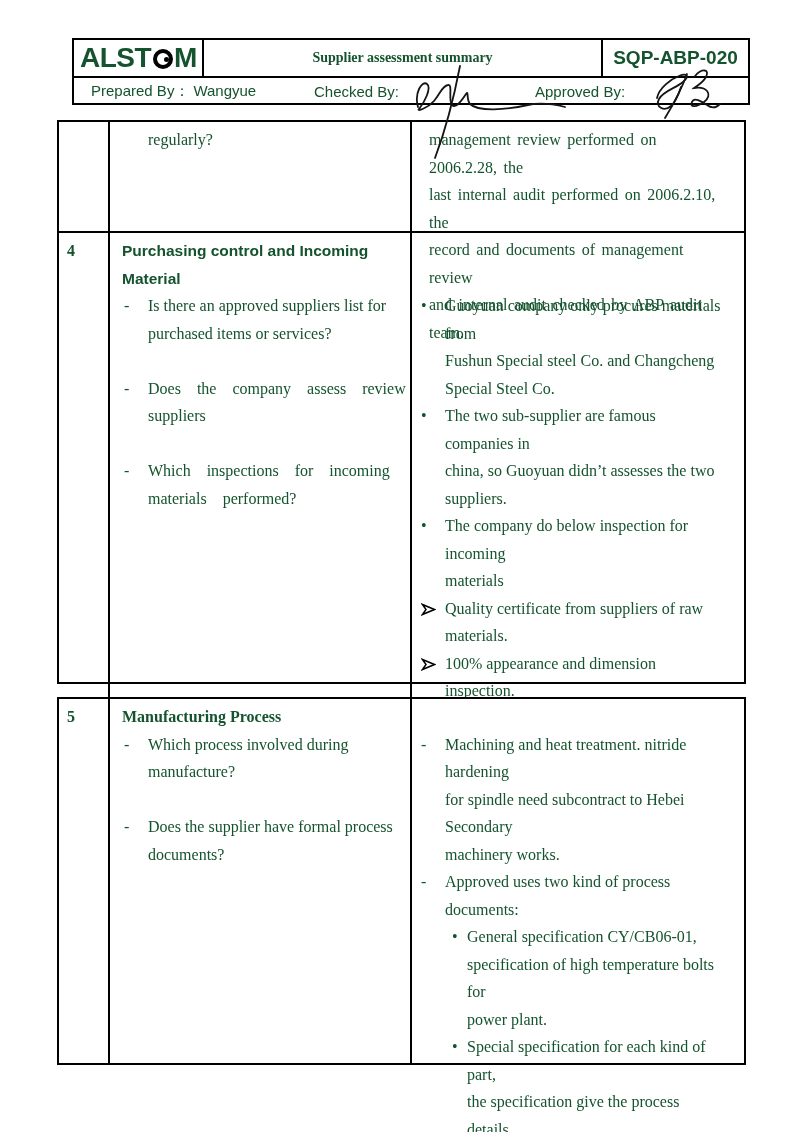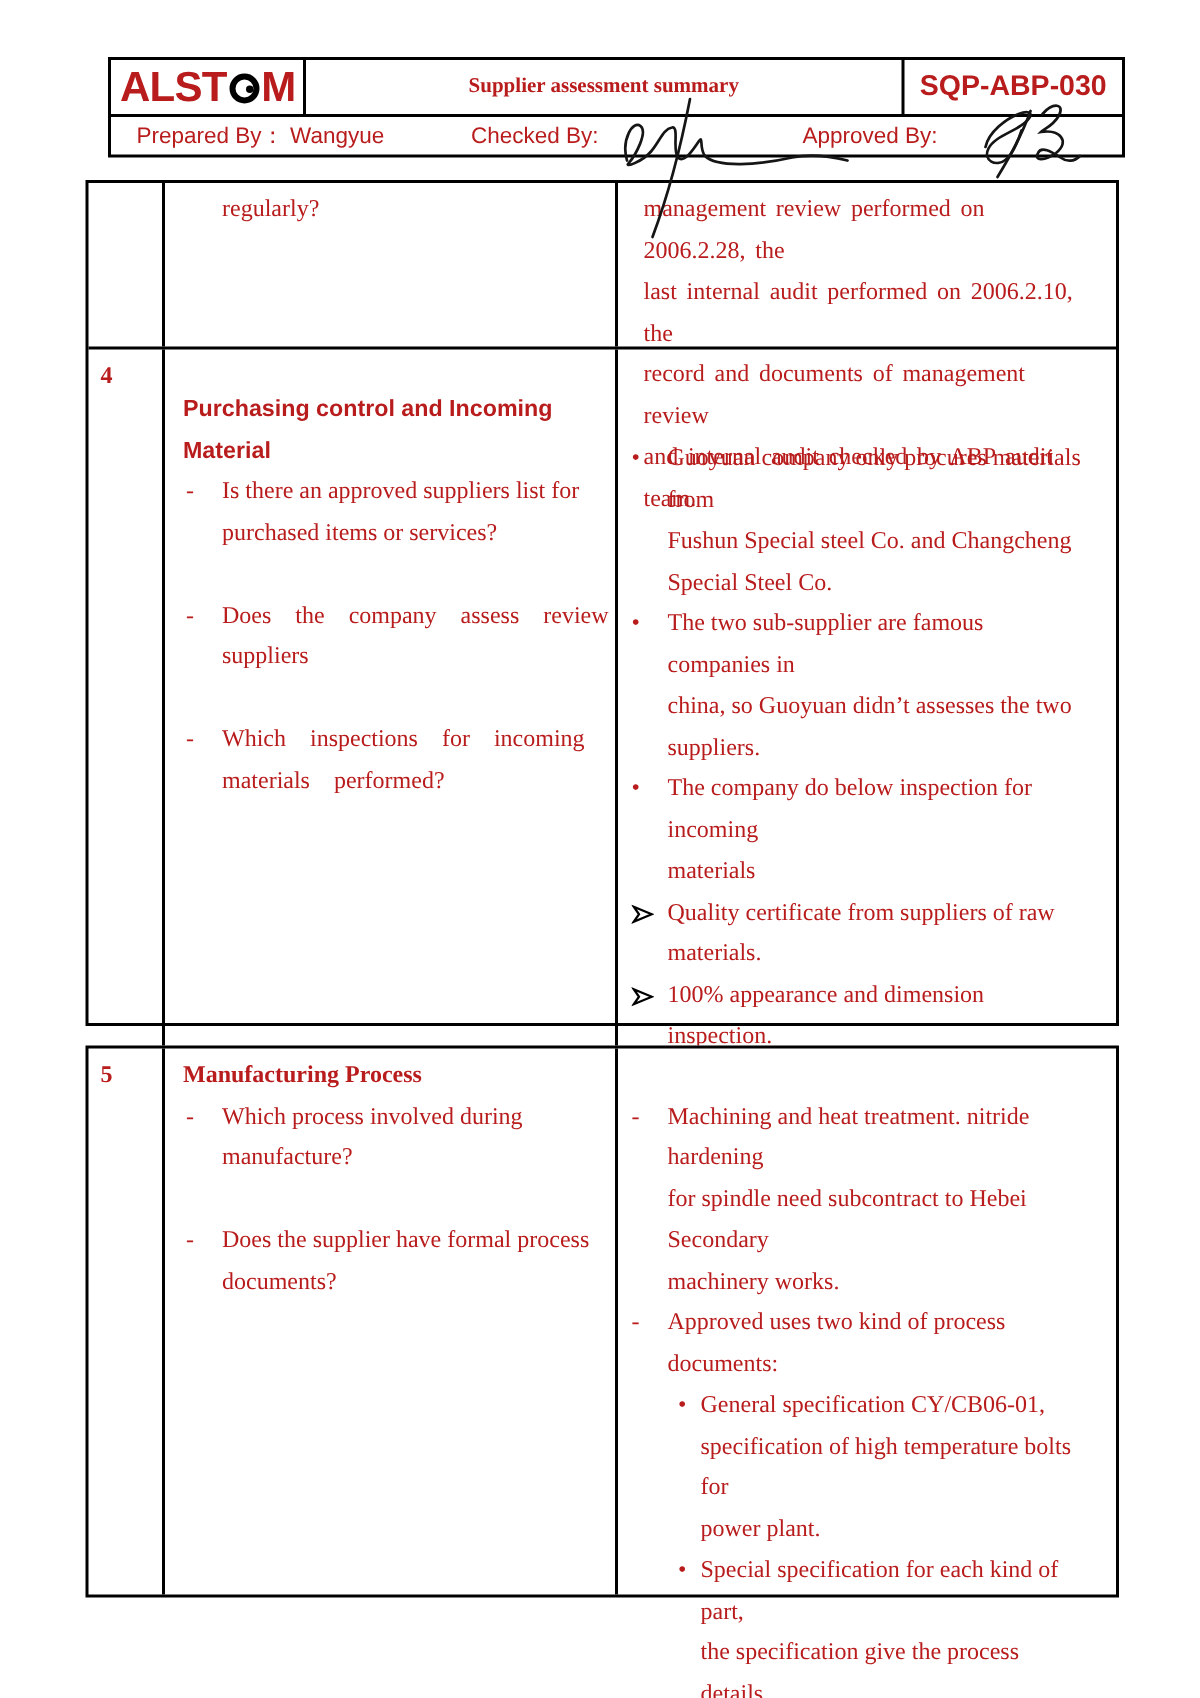--- a/index.html
+++ b/index.html
@@ -1,16 +1,16 @@
 <!DOCTYPE html>
 <html><head>
 <meta charset="utf-8">
 <style>
   html,body { margin:0; padding:0; background:#ffffff; }
-  .page { position:relative; width:800px; height:1132px; background:#ffffff; color:#b91c1c;
+  .page { position:relative; width:800px; height:1132px; background:#ffffff; color:#14532d;
           font-family:"Liberation Serif", serif; overflow:hidden;text-decoration:underline; }
 
   
   .hdr { position:absolute; left:72px; top:38px; width:678px; height:67px;
          border:2px solid #000; box-sizing:border-box; background:#fff; }
   .hdr-row1 { display:flex; height:38px; border-bottom:2px solid #000; box-sizing:border-box; }
   .cell-logo { width:130px; border-right:2px solid #000; box-sizing:border-box;
                display:flex; align-items:center; padding-left:6px; }
   .logo { display:flex; align-items:center; font-family:"Liberation Sans", sans-serif;
           font-weight:bold; font-size:28px; letter-spacing:-0.5px; }
@@ -39,21 +39,21 @@
   .trow { display:flex; }
   .row-carry { height:111px; border-bottom:2px solid #000; box-sizing:border-box; }
   .row-sec { flex:1; }
   .c-num { width:51px; border-right:2px solid #000; box-sizing:border-box;
            padding:4px 0 0 8px; font-weight:bold; }
   .c-q { width:302px; border-right:2px solid #000; box-sizing:border-box;
          padding:4px 2px 0 12px; }
   .c-a { flex:1; box-sizing:border-box; padding:4px 20px 0 9px; }
 
   .sec-title-sans { font-family:"Liberation Sans", sans-serif; font-weight:bold;
-                    font-size:15.5px; line-height:27.5px;margin-top:22px; }
+                    font-size:15.5px; line-height:27.5px; }
   .sec-title-serif { font-weight:bold; }
 
   .item { display:flex; }
   .mk { flex:none; width:24px; }
   .mk-sub { flex:none; width:15px; }
   .t { flex:1; white-space:pre-line; }
   .q-item { padding-left:2px; }
   .sub-item { margin-left:31px; }
   .sp { height:27.5px; }
   .off2 { margin-top:55px; }
@@ -76,21 +76,21 @@
   <div class="hdr">
     <div class="hdr-row1">
       <div class="cell-logo">
         <div class="logo">
           <span>ALST</span>
           <span class="logo-o"></span>
           <span>M</span>
         </div>
       </div>
       <div class="cell-title">Supplier assessment summary</div>
-      <div class="cell-code">SQP-ABP-030</div>
+      <div class="cell-code">SQP-ABP-020</div>
     </div>
     <div class="hdr-row2">
       <span class="hr2 p-label"><span>Prepared By：</span><span class="p-value">Wangyue</span></span>
       <span class="hr2 c-label">Checked By:</span>
       <span class="hr2 a-label">Approved By:</span>
     </div>
   </div>
 
   <div class="tbl tblA">
     <div class="trow row-carry">

